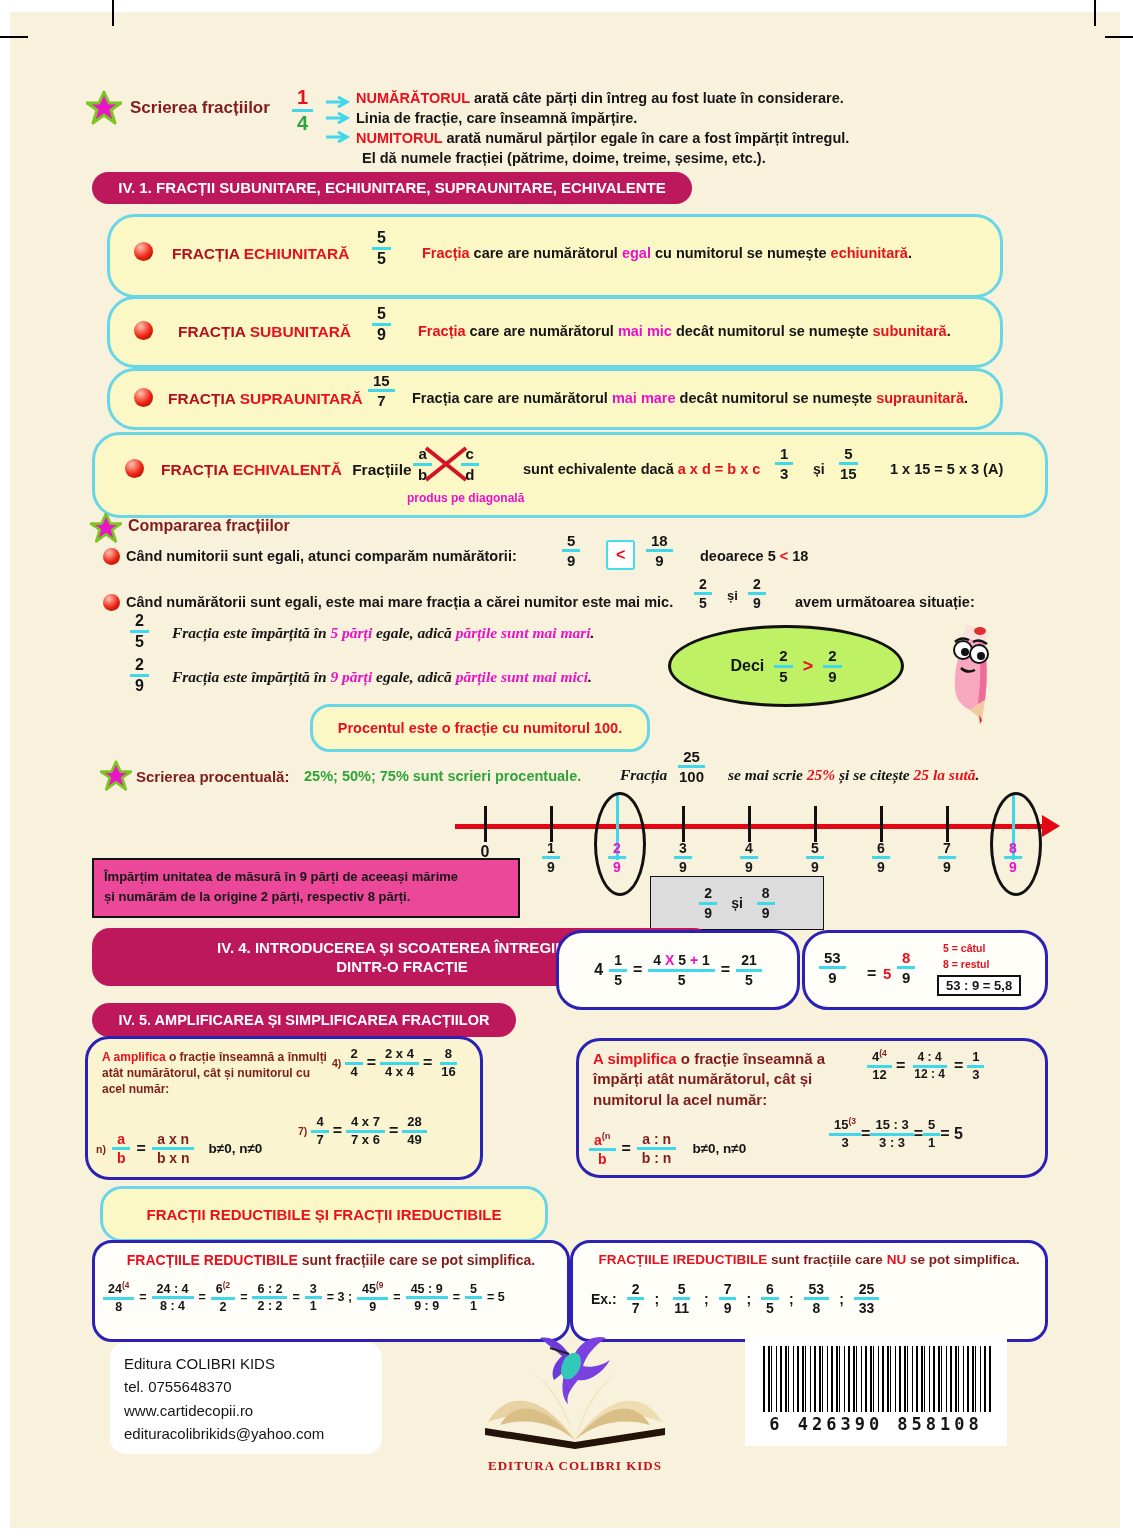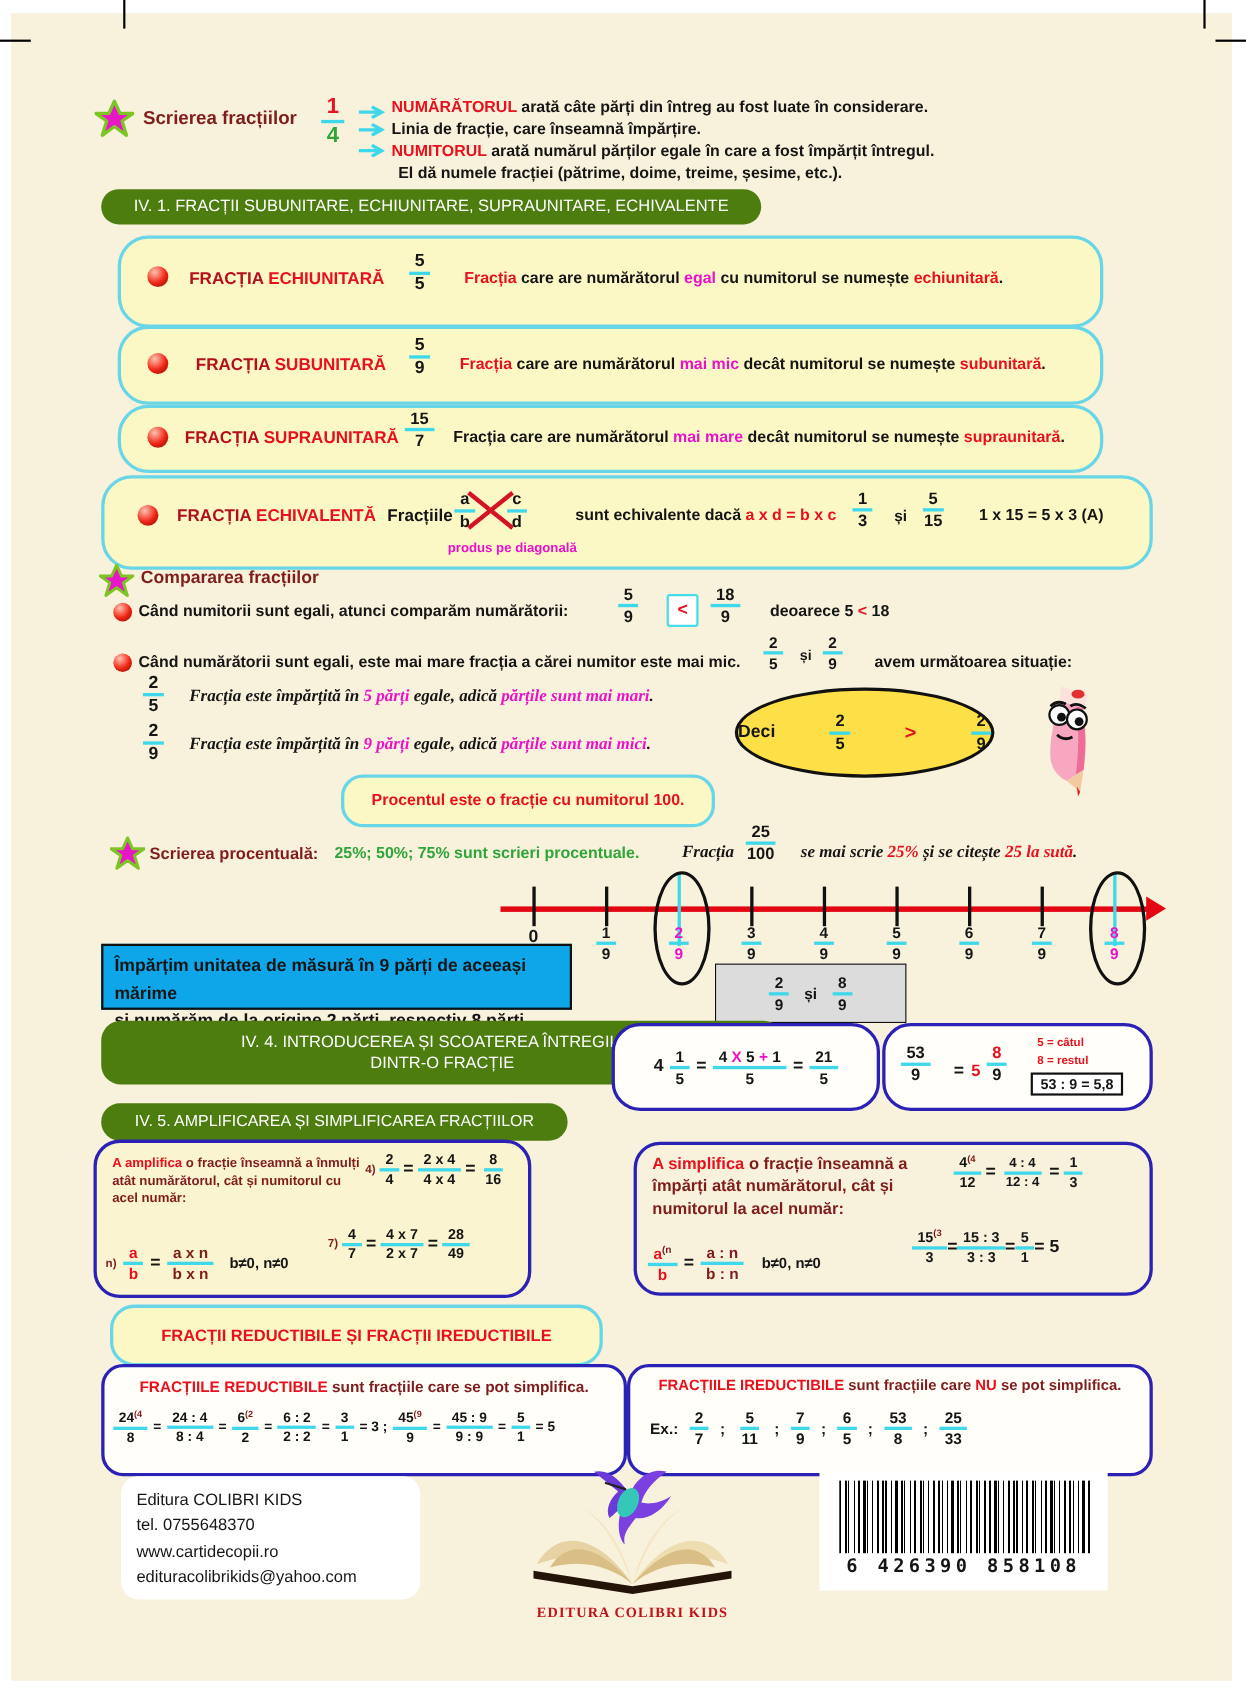--- a/index.html
+++ b/index.html
@@ -4,21 +4,21 @@
 <style>
   html,body{margin:0;padding:0;background:#fff}
   .sheet{position:relative;width:1133px;height:1539px;background:#ffffff;overflow:hidden;
          font-family:"Liberation Sans",sans-serif;color:#151515}
   .page{position:absolute;left:10px;top:12px;width:1110px;height:1516px;background:#f8f1dc}
   .abs{position:absolute}
   .b{font-weight:bold}
   .i{font-style:italic;font-family:Liberation Serif, serif}
   .red{color:#e8101c}.dred{color:#b30f1d}.mag{color:#ea12c8}.blue{color:#7f1d1d}
   .grn{color:#2fa53a}.blk{color:#151515}
-  .hdr{position:absolute;background:#4d7c0f;color:#fff;font-weight:normal;border-radius:18px;
+  .hdr{position:absolute;background:#be185d;color:#fff;font-weight:bold;border-radius:18px;
        display:flex;flex-direction:column;align-items:center;justify-content:center;
        text-align:left;line-height:1.3}
   .ybox{position:absolute;background:#fcf8c6;border:3px solid #69d6e8;border-radius:28px}
   .bbox{position:absolute;background:#fffef9;border:3px solid #2b21b5;border-radius:22px}
   .frac{display:inline-flex;flex-direction:column;align-items:center;font-weight:bold;
         line-height:1.15;text-align:center;vertical-align:middle}
   .frac .n{border-bottom:3px solid #3fd8ea;padding:0 5px}
   .frac .d{padding:0 5px}
   .ball{position:absolute;width:19px;height:19px;border-radius:50%;
         background:radial-gradient(circle at 35% 28%,#ffc3b0,#ef2414 55%,#7d0d04)}
@@ -189,21 +189,21 @@
     <span>Fracția este împărțită în </span><span class="mag">5 părți</span><span> egale, adică </span><span class="mag">părțile sunt mai mari</span><span>.</span>
   </div>
   <span class="frac abs" style="left:130px;top:656px;font-size:16px">
       <span class="n">2</span>
       <span class="d">9</span>
     </span>
   <div class="abs b i" style="left:172px;top:668px;font-size:15.5px">
     <span>Fracția este împărțită în </span><span class="mag">9 părți</span><span> egale, adică </span><span class="mag">părțile sunt mai mici</span><span>.</span>
   </div>
 
-  <div class="abs row" style="left:668px;top:625px;width:230px;height:76px;background:#fde047;border:3.5px solid #111;border-radius:50%;justify-content:space-between;gap:10px">
+  <div class="abs row" style="left:668px;top:625px;width:230px;height:76px;background:#bef264;border:3.5px solid #111;border-radius:50%;justify-content:center;gap:10px">
     <span class="b" style="font-size:16px">Deci</span>
     <span class="frac" style="font-size:15px">
         <span class="n">2</span>
         <span class="d">5</span>
       </span>
     <span class="b red" style="font-size:18px">&gt;</span>
     <span class="frac" style="font-size:15px">
         <span class="n">2</span>
         <span class="d">9</span>
       </span>
@@ -284,21 +284,21 @@
       <span class="d">9</span>
     </span>
   <span class="frac abs" style="left:1013px;top:840px;font-size:14px;transform:translateX(-50%)">
       <span class="n mag">8</span>
       <span class="d mag">9</span>
     </span>
 
   <div class="oval" style="left:594px;top:792px;width:46px;height:98px"></div>
   <div class="oval" style="left:990px;top:792px;width:46px;height:98px"></div>
 
-  <div class="abs b" style="left:92px;top:858px;width:428px;height:60px;background:#0ea5e9;border:2px solid #111;font-size:16px;padding:7px 10px;line-height:1.55;box-sizing:border-box">
+  <div class="abs b" style="left:92px;top:858px;width:428px;height:60px;background:#ec4899;border:2px solid #111;font-size:13px;padding:7px 10px;line-height:1.55;box-sizing:border-box">
     <span>Împărțim unitatea de măsură în 9 părți de aceeași mărime</span><br>
     <span>și numărăm de la origine 2 părți, respectiv 8 părți.</span>
   </div>
   <div class="abs row" style="left:650px;top:876px;width:172px;height:52px;background:#dcdcdc;border:1.5px solid #111;justify-content:center;gap:14px">
     <span class="frac" style="font-size:14px">
         <span class="n">2</span>
         <span class="d">9</span>
       </span>
     <span class="b" style="font-size:14px">și</span>
     <span class="frac" style="font-size:14px">
@@ -383,21 +383,21 @@
     </div>
     <div class="abs row" style="left:210px;top:76px;gap:4px">
       <sup class="blue">7)</sup>
       <span class="frac" style="font-size:13px">
           <span class="n">4</span>
           <span class="d">7</span>
         </span>
       <span class="b">=</span>
       <span class="frac" style="font-size:13px">
           <span class="n">4 x 7</span>
-          <span class="d">2 x 7</span>
+          <span class="d">7 x 6</span>
         </span>
       <span class="b">=</span>
       <span class="frac" style="font-size:13px">
           <span class="n">28</span>
           <span class="d">49</span>
         </span>
     </div>
   </div>
 
   <div class="abs" style="left:576px;top:1038px;width:466px;height:134px;background:#f8f1dc;border:3px solid #2b21b5;border-radius:24px">

